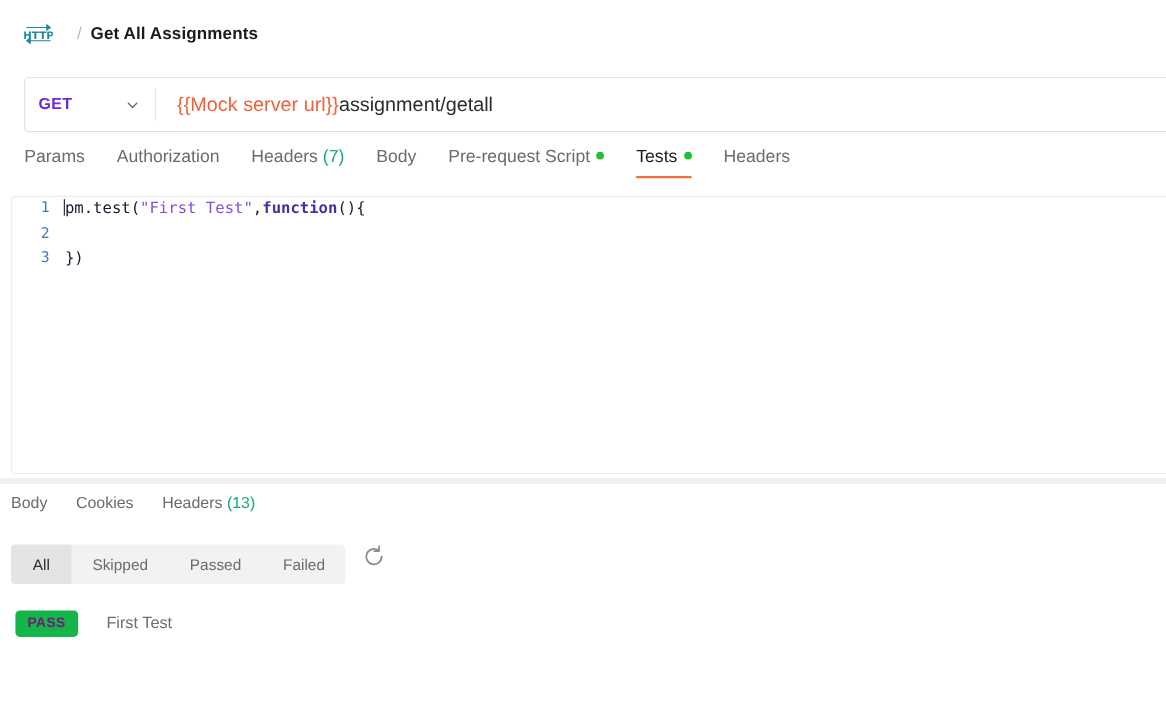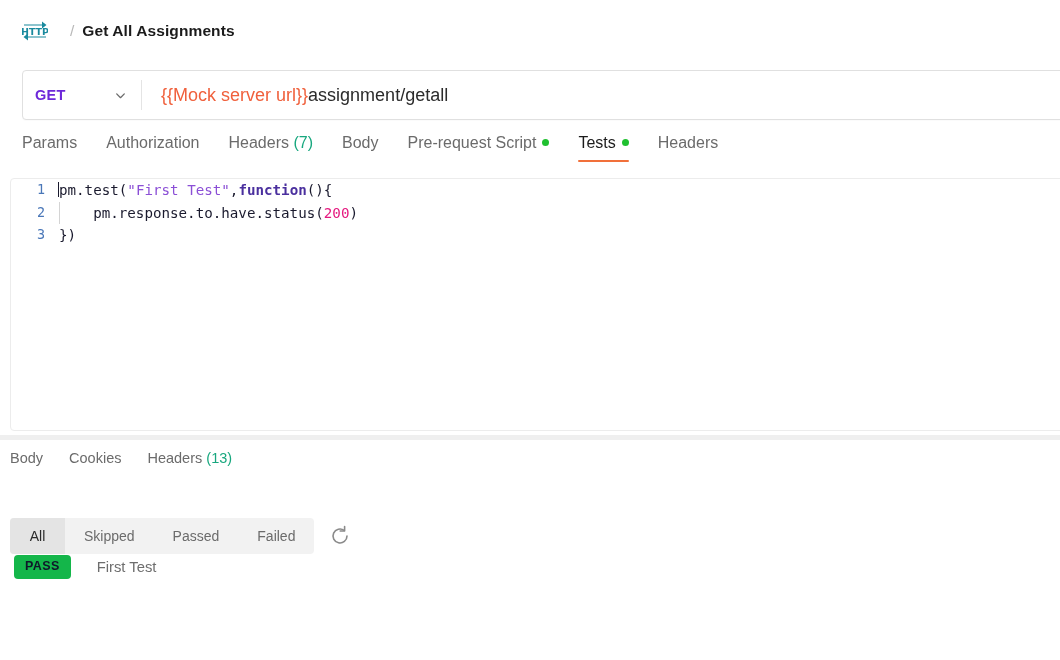--- a/index.html
+++ b/index.html
@@ -233,23 +233,23 @@
     bottom: 0;
     height: 2.5px;
     background: #f1703a;
     border-radius: 2px;
   }
 
   
   .filter-row {
     position: absolute;
     left: 10px;
-    top: 518px;
-    display: flex;
-    align-items: center;
+    top: 495px;
+    display: flex;
+    align-items: flex-start;
   }
   .seg-group {
     display: flex;
     background: #f2f2f2;
     border-radius: 4px;
     overflow: hidden;
     height: 36px;
   }
   .seg {
     display: flex;
@@ -277,21 +277,21 @@
   
   .result-row {
     position: absolute;
     left: 14px;
     top: 555px;
     display: flex;
     align-items: center;
   }
   .pass-badge {
     background: #14b64a;
-    color: #0f172a;
+    color: #701a75;
     font-size: 12.5px;
     font-weight: bold;
     letter-spacing: 0.4px;
     padding: 5px 11px 6px 11px;
     border-radius: 4px;
     line-height: 1;
   }
   .result-name {
     margin-left: 26px;
     font-size: 14.8px;
@@ -334,21 +334,20 @@
   <div class="req-tab"><span>Headers</span></div>
 </div>
 
 <div class="editor-wrap">
   <div class="code-line">
     <span class="ln">1</span>
     <span class="code-body"><span class="caret"></span><span class="tk-plain">pm.test(</span><span class="tk-str">"First Test"</span><span class="tk-plain">,</span><span class="tk-kw">function</span><span class="tk-plain">(){</span></span>
   </div>
   <div class="code-line">
     <span class="ln">2</span>
-    <span class="code-body"><span class="indent-guide"></span><span class="tk-plain">    pm.response.to.have.status(</span><span class="tk-num">200</span><span class="tk-plain">)</span></span>
   </div>
   <div class="code-line">
     <span class="ln">3</span>
     <span class="code-body"><span class="tk-plain">})</span></span>
   </div>
 </div>
 
 <div class="split-divider"></div>
 
 <div class="res-tabs">

